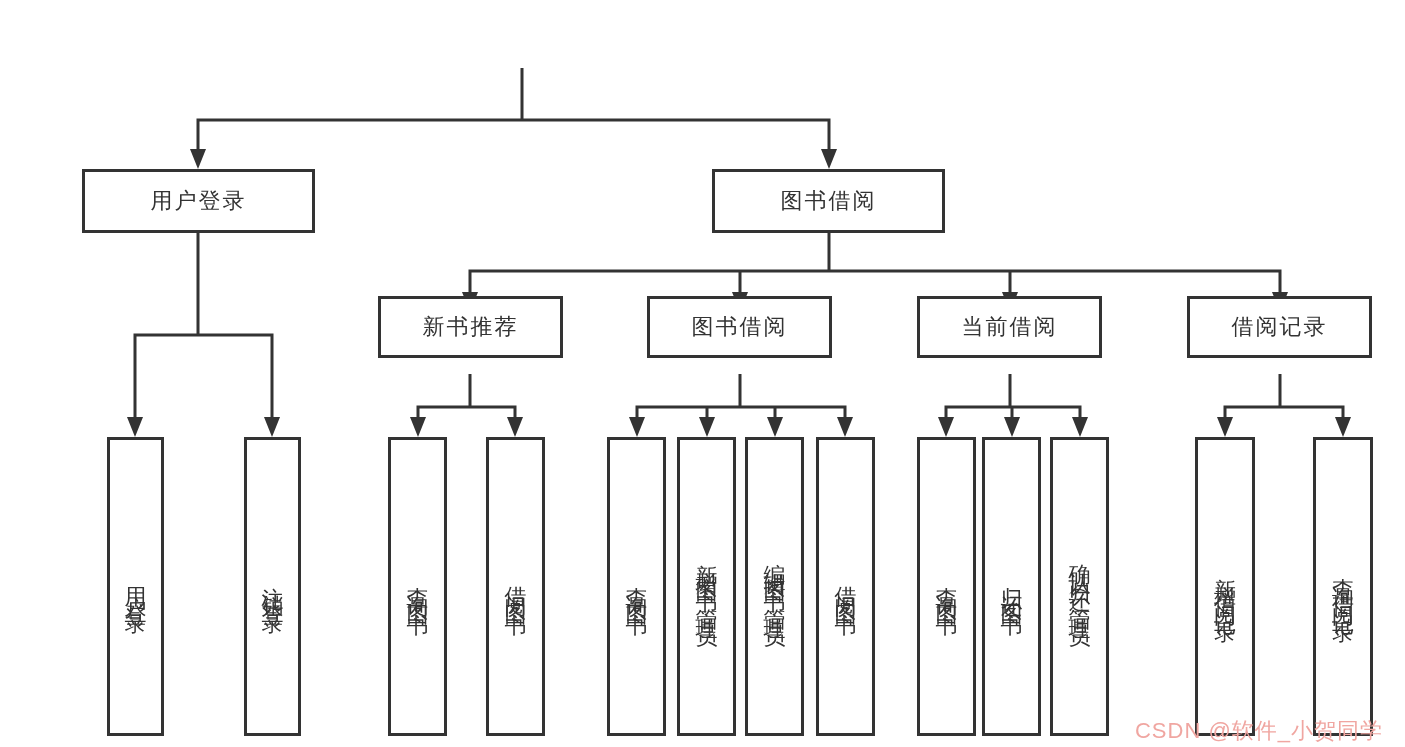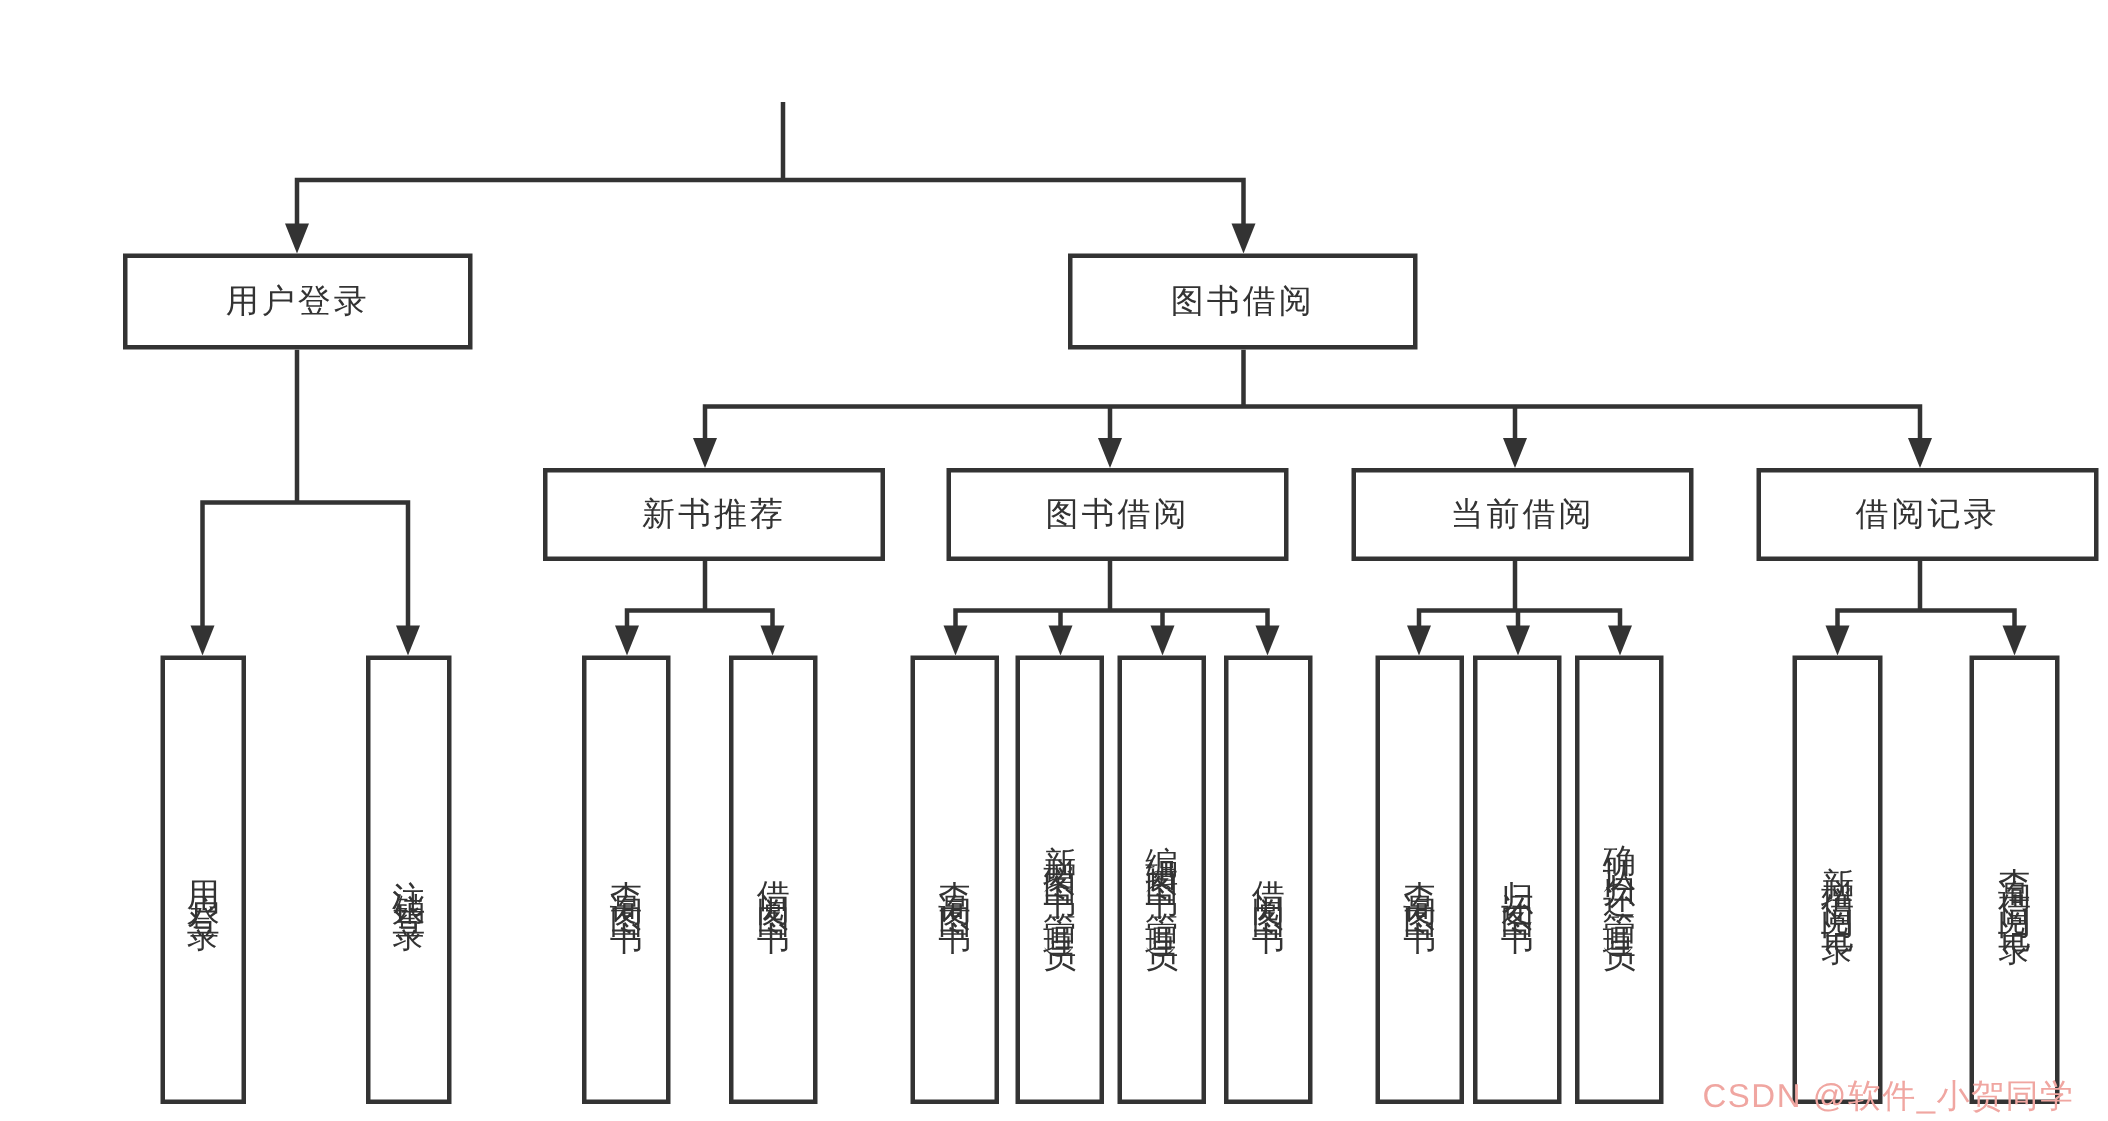--- a/index.html
+++ b/index.html
@@ -25,21 +25,21 @@
     box-sizing:border-box;
     display:flex;align-items:center;justify-content:center;
   }
   .node .lbl{
     font-size:22px;
     letter-spacing:2px;
     color:var(--ink);
     white-space:nowrap;
   }
   .lvl2{top:169px;height:64px;width:233px;}
-  .lvl3{top:312px;height:62px;width:228px;}
+  .lvl3{top:296px;height:62px;width:185px;margin-left:16px;}
   .leaf{top:437px;height:299px;}
   .leaf .lbl{
     writing-mode:vertical-rl;
     text-orientation:mixed;
     letter-spacing:9px;
     font-size:22px;
     line-height:1;
     white-space:normal;
   }
   .watermark{

